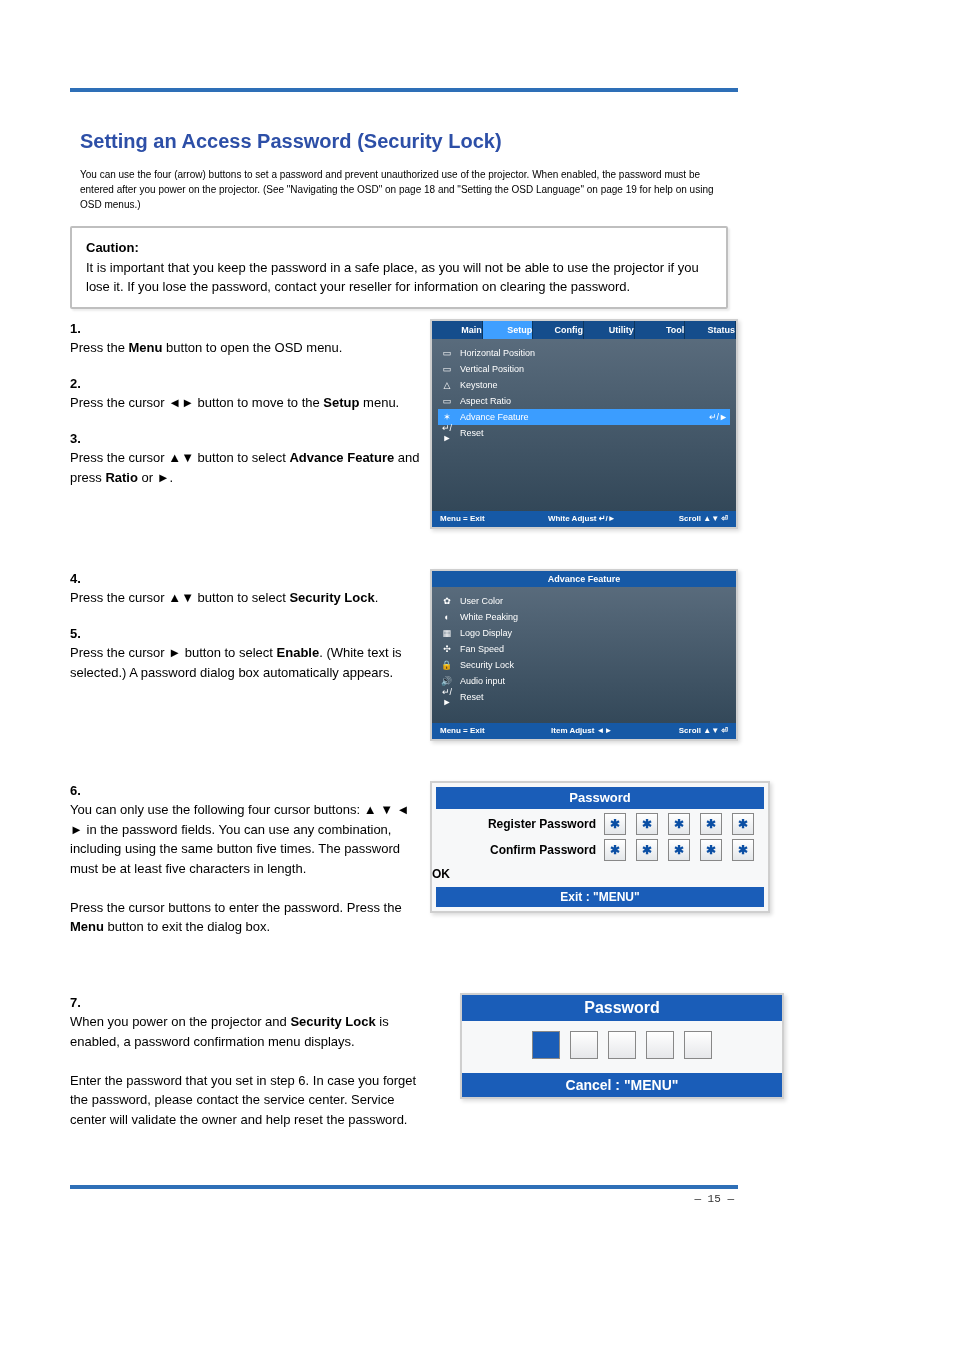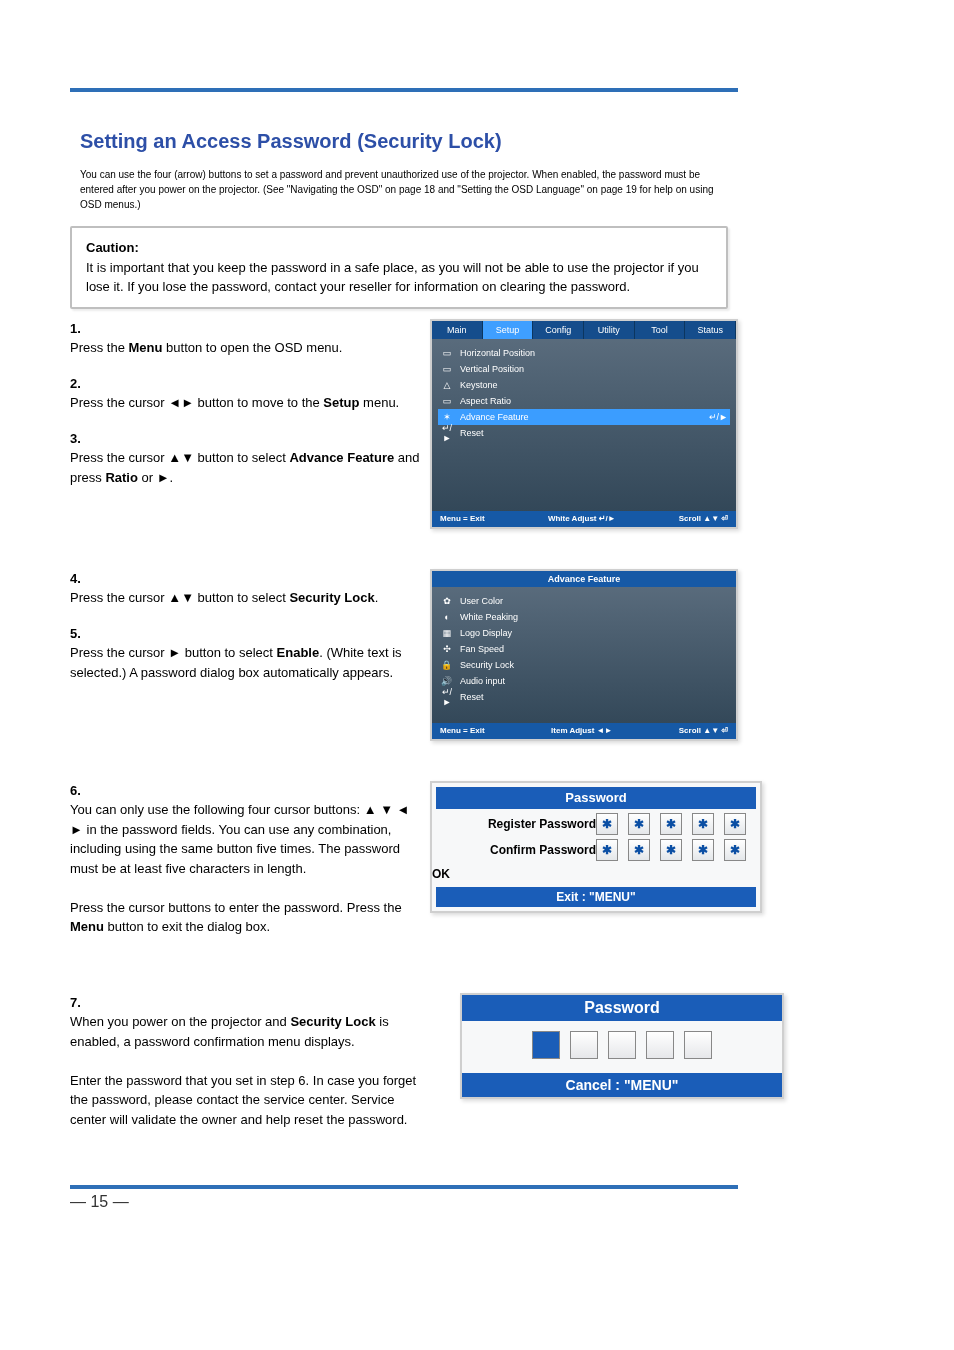--- a/index.html
+++ b/index.html
@@ -77,26 +77,26 @@
     color: #fff;
     font-size: 9px;
     box-shadow: 2px 2px 4px rgba(0,0,0,0.15);
   }
   .osd-tabs {
     display:flex;
     height: 18px;
   }
   .osd-tab {
     flex:1;
-    text-align:center;
+    text-align:right;
     line-height:18px;
     background:#154d8c;
     color:#fff;
     border-right:1px solid #0c365f;
-    font-weight:normal;
+    font-weight:bold;
   }
   .osd-tab.sel { background:#3f9fff; }
   .osd-rows { padding: 6px 6px 26px 6px; min-height:140px; }
   .osd-row {
     display:flex;
     align-items:center;
     height:16px;
     gap:6px;
     padding:0 2px;
   }
@@ -159,20 +159,21 @@
     text-align:center;
     height:22px;
     line-height:22px;
     font-size:13px;
     margin:4px 4px 2px 4px;
   }
   .pwd-row {
     display:flex;
     align-items:center;
     justify-content:flex-start;
+    gap:8px;
     padding:2px 14px;
     font-size:12px;
     font-weight:bold;
     color:#000;
   }
   .pwd-label { width:150px; text-align:right; }
   .pwd-boxes { display:flex; gap:10px; }
   .pwd-box {
     width:20px; height:20px;
     border:1px solid #888;
@@ -239,24 +240,25 @@
     line-height:24px;
     font-size:14px;
   }
 
   .bottom-rule {
     height: 4px;
     background: #2e6fb7;
     margin: 30px 0 0 0;
   }
   .page-num {
-    text-align: left;
-    font-size: 16px;
+    text-align: right;
+    font-size: 11px;
     color: #333;
     padding: 4px 4px 20px 0;
+    font-family: Liberation Mono, monospace;
   }
 </style>
 </head>
 <body>
 
 <div class="page">
   <div class="horiz-rule"></div>
 
   <div class="section-title">Setting an Access Password (Security Lock)</div>
 

